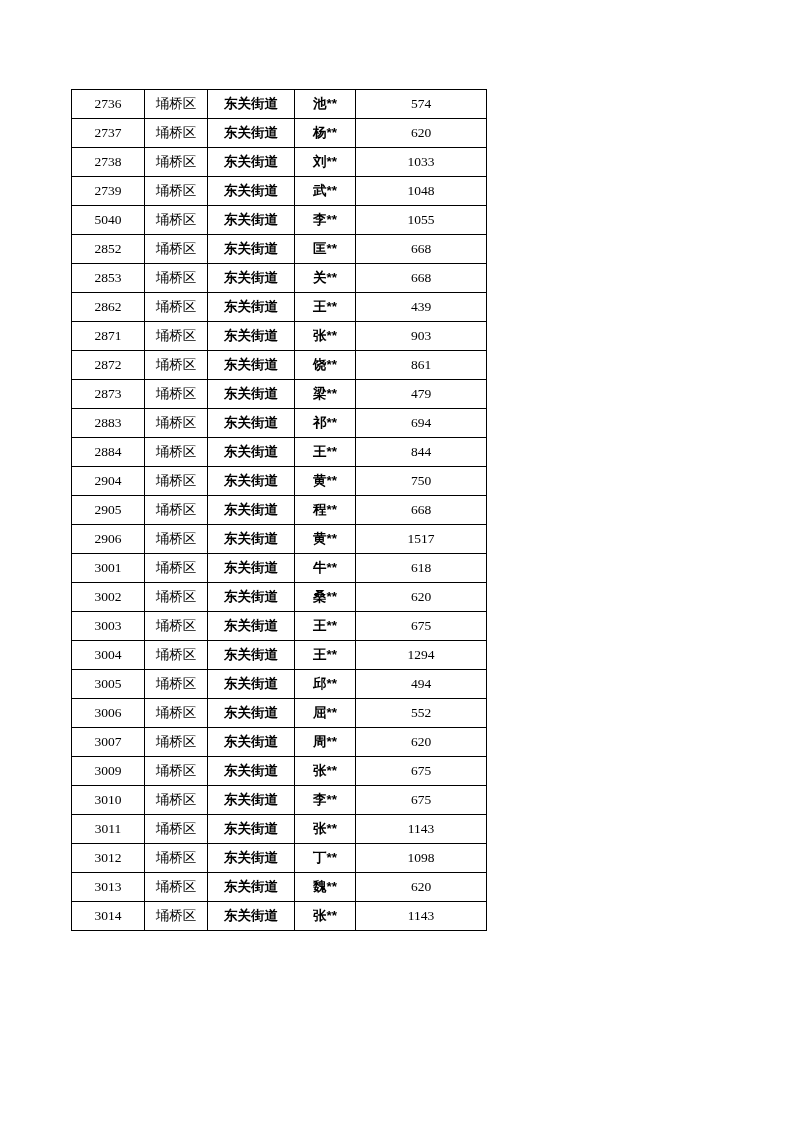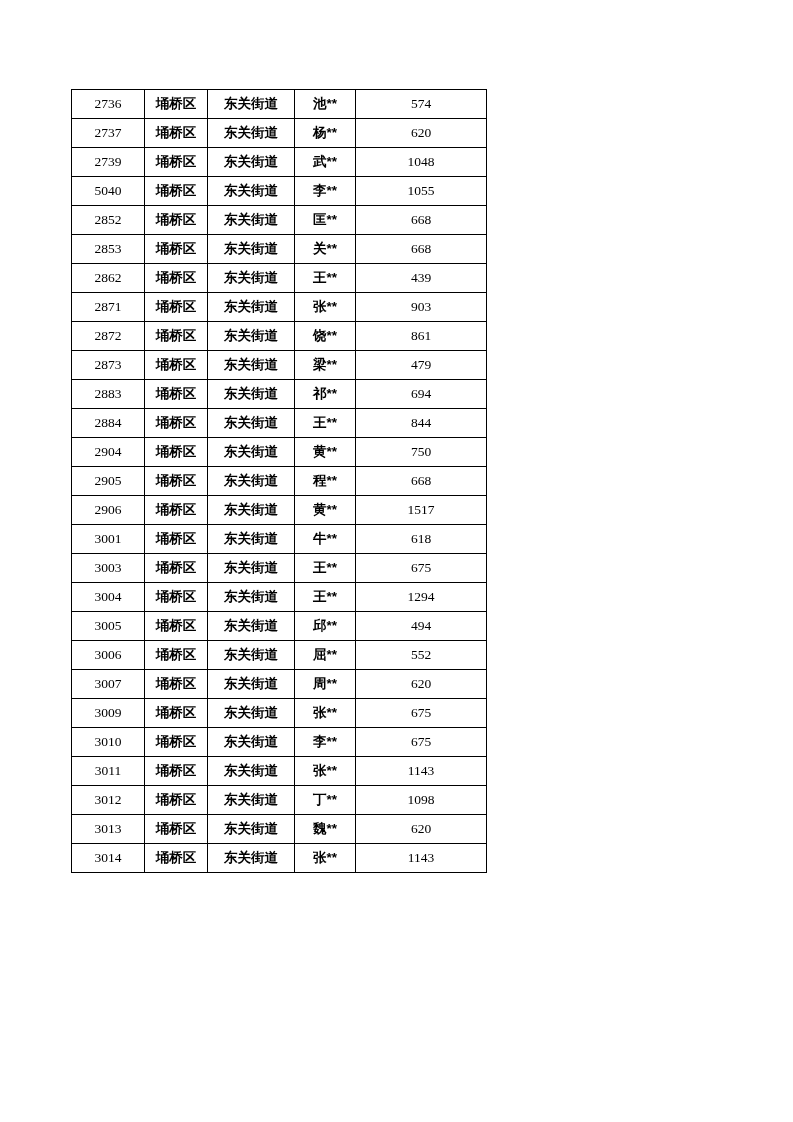--- a/index.html
+++ b/index.html
@@ -35,21 +35,21 @@
     height: 28px;
     padding: 0 2px;
     font-size: 13.5px;
     line-height: 26px;
     text-align: center;
     vertical-align: middle;
     overflow: hidden;
     white-space: nowrap;
   }
   td.c-id     { width: 68px; }
-  td.c-dist   { width: 58px; font-family: "Liberation Sans", "DejaVu Sans", sans-serif; font-weight: bold; font-size: 12.5px; }
+  td.c-dist   { width: 58px; font-family: "Liberation Sans", "DejaVu Sans", sans-serif; font-weight: normal; font-size: 12.5px; }
   td.c-street { width: 82px; font-family: "Liberation Sans", "DejaVu Sans", sans-serif; font-weight: bold; font-size: 12.5px; }
   td.c-name   { width: 56px; font-family: "Liberation Sans", "DejaVu Sans", sans-serif; font-weight: bold; font-size: 12.5px; text-align: left; padding-left: 8px; }
   td.c-amount { width: 126px; }
 </style>
 </head>
 <body>
 
 <div class="page">
   <div class="table-wrap">
     <table class="data">
@@ -62,20 +62,27 @@
             <td class="c-amount">574</td>
           </tr>
           <tr>
             <td class="c-id">2737</td>
             <td class="c-dist">埇桥区</td>
             <td class="c-street">东关街道</td>
             <td class="c-name">杨**</td>
             <td class="c-amount">620</td>
           </tr>
           <tr>
+            <td class="c-id">2738</td>
+            <td class="c-dist">埇桥区</td>
+            <td class="c-street">东关街道</td>
+            <td class="c-name">刘**</td>
+            <td class="c-amount">1033</td>
+          </tr>
+          <tr>
             <td class="c-id">2739</td>
             <td class="c-dist">埇桥区</td>
             <td class="c-street">东关街道</td>
             <td class="c-name">武**</td>
             <td class="c-amount">1048</td>
           </tr>
           <tr>
             <td class="c-id">5040</td>
             <td class="c-dist">埇桥区</td>
             <td class="c-street">东关街道</td>
@@ -158,20 +165,27 @@
             <td class="c-street">东关街道</td>
             <td class="c-name">黄**</td>
             <td class="c-amount">1517</td>
           </tr>
           <tr>
             <td class="c-id">3001</td>
             <td class="c-dist">埇桥区</td>
             <td class="c-street">东关街道</td>
             <td class="c-name">牛**</td>
             <td class="c-amount">618</td>
+          </tr>
+          <tr>
+            <td class="c-id">3002</td>
+            <td class="c-dist">埇桥区</td>
+            <td class="c-street">东关街道</td>
+            <td class="c-name">桑**</td>
+            <td class="c-amount">620</td>
           </tr>
           <tr>
             <td class="c-id">3003</td>
             <td class="c-dist">埇桥区</td>
             <td class="c-street">东关街道</td>
             <td class="c-name">王**</td>
             <td class="c-amount">675</td>
           </tr>
           <tr>
             <td class="c-id">3004</td>

